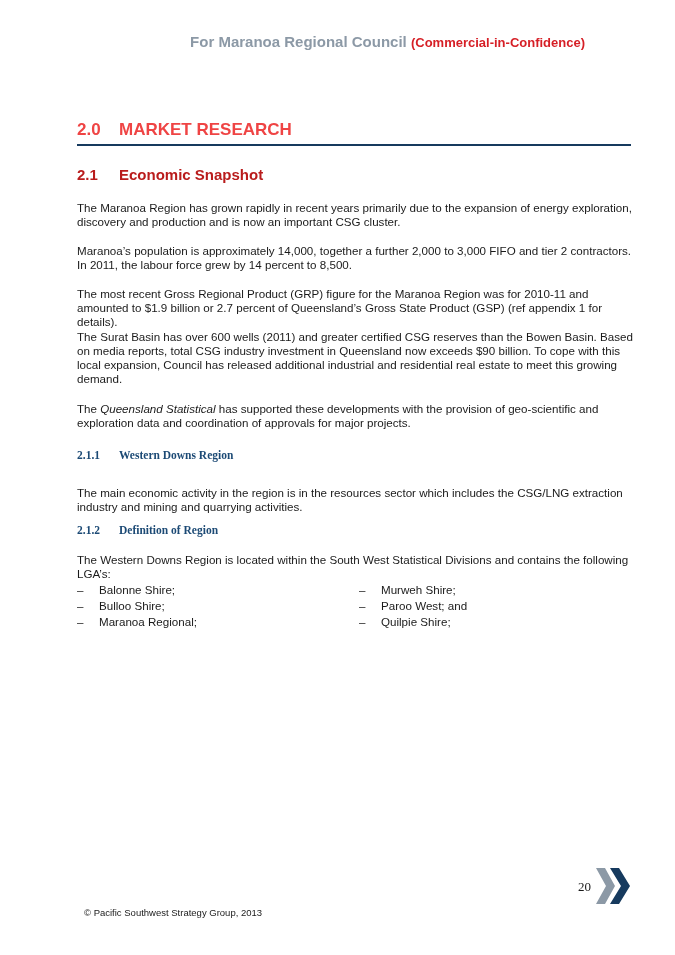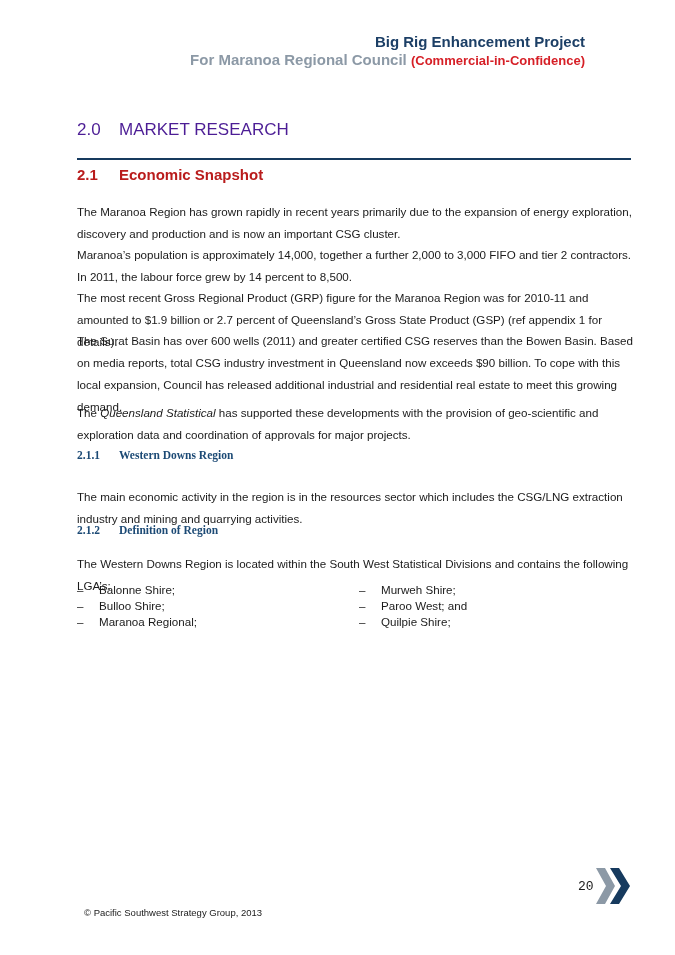--- a/index.html
+++ b/index.html
@@ -2,42 +2,41 @@
 <html><head>
 <meta charset="utf-8">
 <style>
   html, body { margin: 0; padding: 0; background: #ffffff; }
   body { width: 675px; height: 955px; position: relative; overflow: hidden;
          font-family: "Liberation Sans", sans-serif; color: #1a1a1a; }
   .header { position: absolute; right: 90px; top: 33px; text-align: right; }
   .header .title { font-size: 15px; font-weight: bold; color: #1c3f66; line-height: 18px; }
   .header .subtitle { font-size: 15px; font-weight: bold; color: #8c99a6; line-height: 18px; }
   .header .conf { font-size: 13px; font-weight: bold; color: #d61f26; }
-  .h1 { position: absolute; left: 77px; top: 120px; width: 554px; font-size: 17px; font-weight: normal;
-        color: #4c1d95; padding-bottom: 18px; border-bottom: 2px solid #163a5e; }
+  .h1 { position: absolute; left: 77px; top: 120px; width: 554px; font-size: 17px; font-weight: bold;
+        color: #ef4444; padding-bottom: 4px; border-bottom: 2px solid #163a5e; }
   .h1 .num { display: inline-block; width: 42px; }
   .h2 { position: absolute; left: 77px; top: 166px; font-size: 15px; font-weight: bold; color: #b91c1c; }
   .h2 .num { display: inline-block; width: 42px; }
   .h3 { position: absolute; left: 77px; font-size: 11.5px; font-weight: bold; color: #1c4a75; font-family: Liberation Serif, serif; }
   .h3 .num { display: inline-block; width: 42px; }
-  .p { position: absolute; left: 77px; width: 560px; font-size: 11.6px; line-height: 22px; color: #1a1a1a; }
+  .p { position: absolute; left: 77px; width: 560px; font-size: 11.6px; line-height: 14px; color: #1a1a1a; }
   .list { position: absolute; left: 77px; top: 582px; width: 560px; font-size: 11.6px; line-height: 16px; }
   .col { position: absolute; top: 0; }
   .col.left { left: 0; } .col.right { left: 282px; }
   .li { display: flex; white-space: nowrap; }
   .li .dash { width: 22px; }
-  .page-num { position: absolute; left: 578px; top: 879px; font-size: 13px; color: #1a1a1a; font-family: Liberation Mono, monospace; }
+  .page-num { position: absolute; left: 578px; top: 879px; font-size: 13px; color: #1a1a1a; font-family: Liberation Serif, serif; }
   .chev { position: absolute; left: 594px; top: 866px; }
   .footer { position: absolute; left: 84px; top: 907px; font-size: 9.5px; color: #1a1a1a; }
 </style>
 </head>
 <body>
 
 <div class="header">
-  <div class="title">Big Rig Enhancement Project</div>
   <div class="subtitle"><span>For Maranoa Regional Council</span> <span class="conf">(Commercial-in-Confidence)</span></div>
 </div>
 
 <div class="h1">
   <span class="num">2.0</span><span>MARKET RESEARCH</span>
 </div>
 
 <div class="h2">
   <span class="num">2.1</span><span>Economic Snapshot</span>
 </div>

